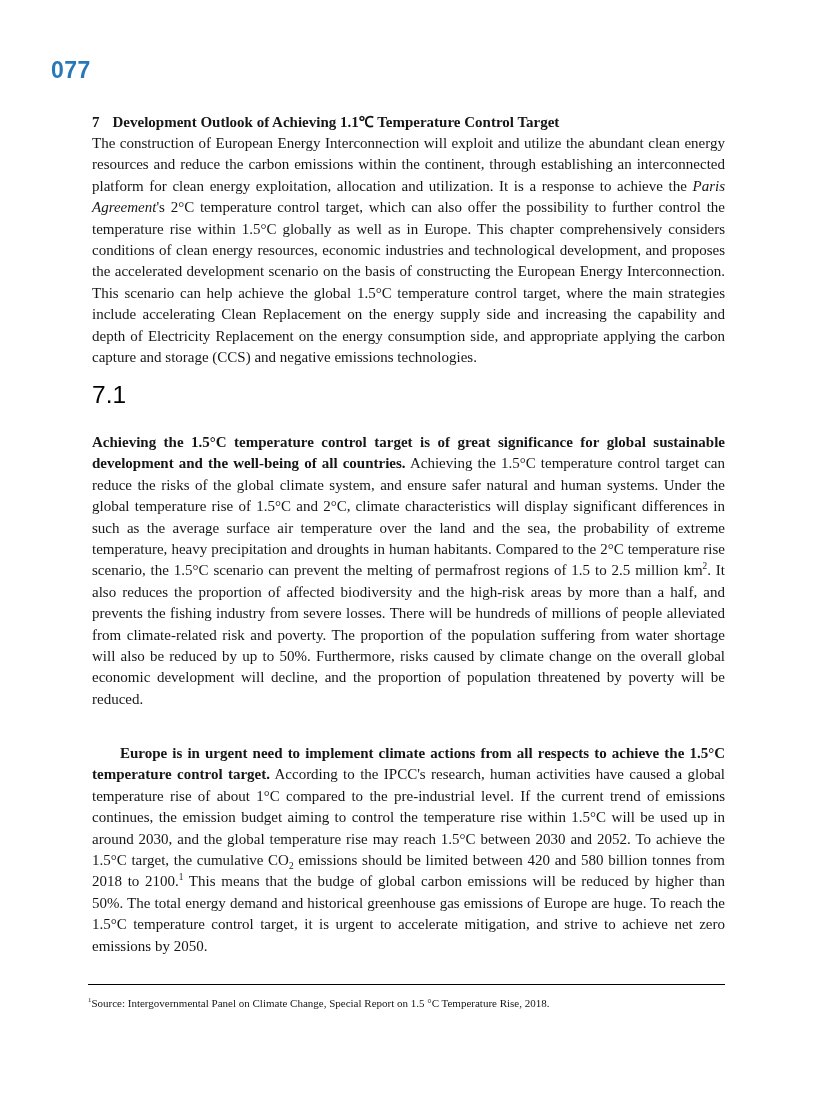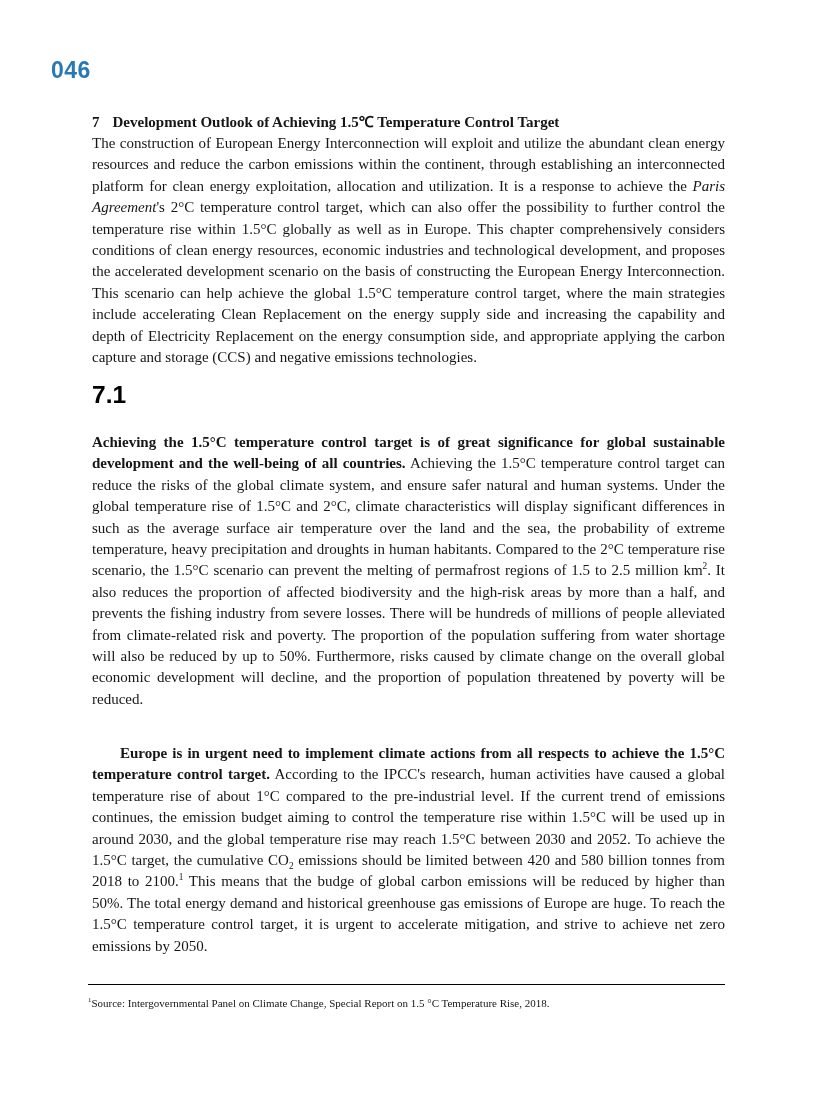--- a/index.html
+++ b/index.html
@@ -40,21 +40,21 @@
   }
   .para.indent { text-indent: 28px; }
   .para .bold { font-weight: bold; margin-top: 40px; }
   .para .italic { font-style: italic; }
   sup, sub { font-size: 0.62em; line-height: 0; }
   .section-heading {
     position: absolute;
     left: 92px;
     top: 381px;
     font-family: "Liberation Sans", sans-serif;
-    font-weight: bold;
+    font-weight: normal;
     font-size: 24.5px;
     color: #000000;
     display: flex;
   }
   .section-heading .h-num { margin-right: 24px; }
   .para-2 { top: 432px; }
   .para-3 { top: 743px; }
   .footnote-rule {
     position: absolute;
     left: 88px;
@@ -67,25 +67,25 @@
     left: 88px;
     top: 996px;
     width: 637px;
     font-size: 11px;
     line-height: 15px;
   }
 </style>
 </head>
 <body>
 
-<div class="page-number" style="color: rgb(40, 120, 184);">046</div>
+<div class="page-number" style="color: rgb(40, 120, 184);">077</div>
 
 <div class="text-col chapter-block" style="position:absolute;">
   <div class="chapter-heading">
-    <span class="h-num">7</span><span>Development Outlook of Achieving 1.5℃  Temperature Control Target</span>
+    <span class="h-num">7</span><span>Development Outlook of Achieving 1.1℃  Temperature Control Target</span>
   </div>
   <div class="para"><span>The construction of European Energy Interconnection will exploit and utilize the abundant clean energy resources and reduce the carbon emissions within the continent, through establishing an interconnected platform for clean energy exploitation, allocation and utilization. It is a response to achieve the </span><span class="italic">Paris Agreement</span><span>'s 2°C temperature control target, which can also offer the possibility to further control the temperature rise within 1.5°C globally as well as in Europe. This chapter comprehensively considers conditions of clean energy resources, economic industries and technological development, and proposes the accelerated development scenario on the basis of constructing the European Energy Interconnection. This scenario can help achieve the global 1.5°C temperature control target, where the main strategies include accelerating Clean Replacement on the energy supply side and increasing the capability and depth of Electricity Replacement on the energy consumption side, and appropriate applying the carbon capture and storage (CCS) and negative emissions technologies.</span></div>
 </div>
 
 <div class="section-heading">
   <span class="h-num">7.1</span>
 </div>
 
 <div class="text-col para para-2" style="position:absolute;"><span class="bold">Achieving the 1.5°C temperature control target is of great significance for global sustainable development and the well-being of all countries.</span><span> Achieving the 1.5°C temperature control target can reduce the risks of the global climate system, and ensure safer natural and human systems. Under the global temperature rise of 1.5°C and 2°C, climate characteristics will display significant differences in such as the average surface air temperature over the land and the sea, the probability of extreme temperature, heavy precipitation and droughts in human habitants. Compared to the 2°C temperature rise scenario, the 1.5°C scenario can prevent the melting of permafrost regions of 1.5 to 2.5 million km</span><sup>2</sup><span>. It also reduces the proportion of affected biodiversity and the high-risk areas by more than a half, and prevents the fishing industry from severe losses. There will be hundreds of millions of people alleviated from climate-related risk and poverty. The proportion of the population suffering from water shortage will also be reduced by up to 50%. Furthermore, risks caused by climate change on the overall global economic development will decline, and the proportion of population threatened by poverty will be reduced.</span></div>
 

